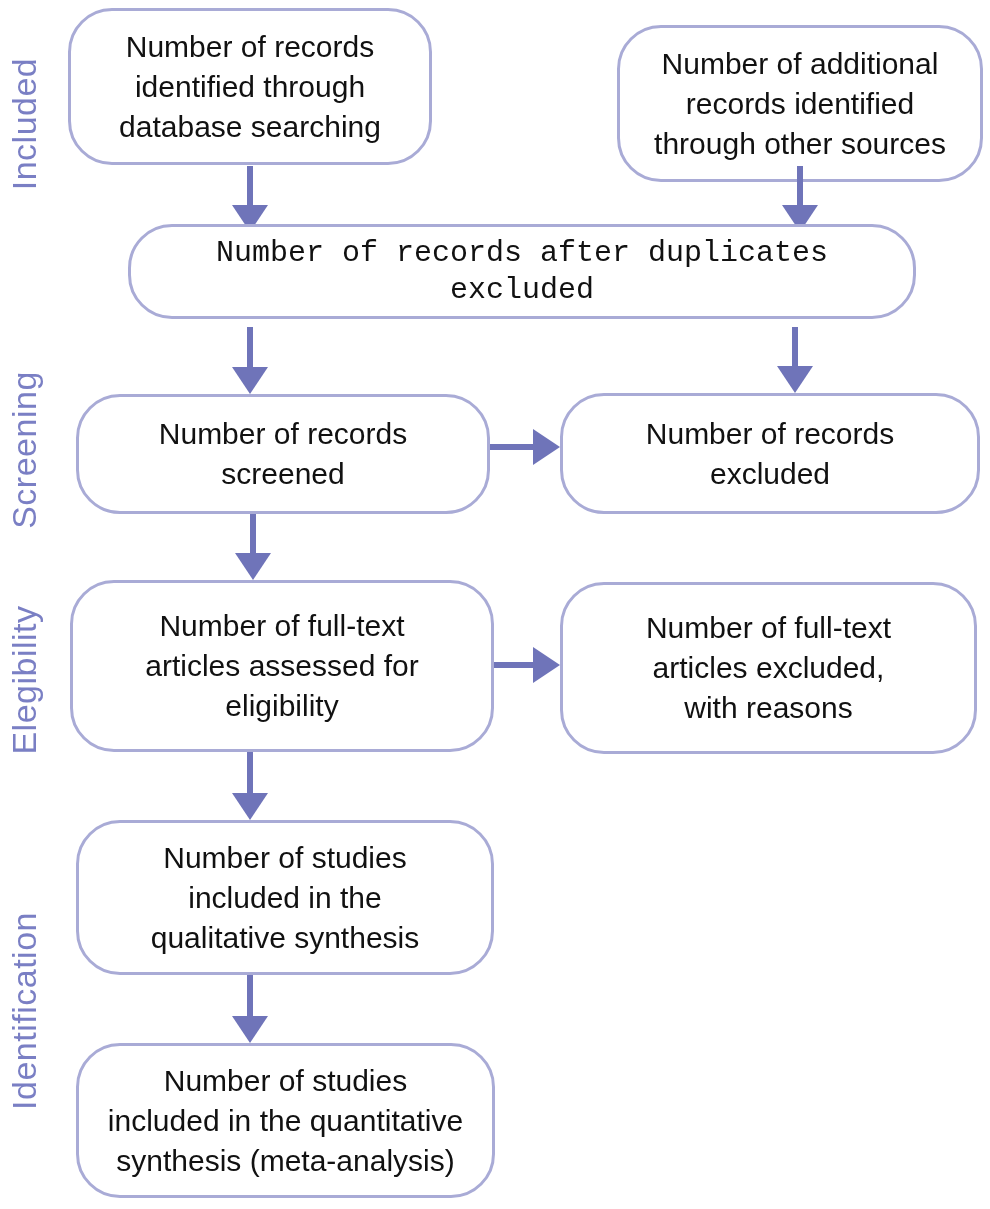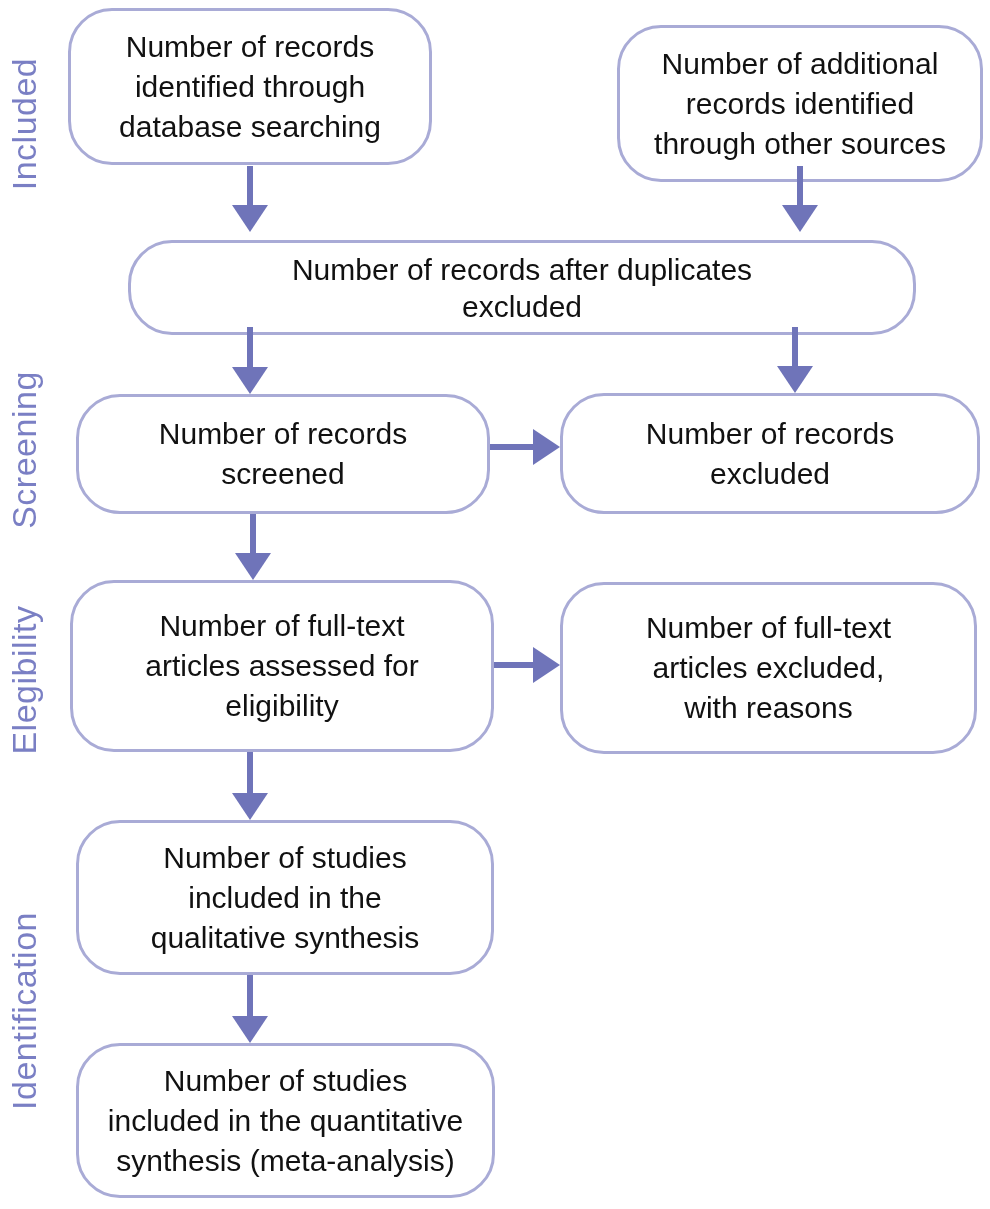--- a/index.html
+++ b/index.html
@@ -116,21 +116,21 @@
 
   <div class="arrow-v" style="left:232px; top:166px; width:36px; height:66px;">
     <div class="arrow-stem" style="height:42px;"></div>
     <div class="arrow-head"></div>
   </div>
   <div class="arrow-v" style="left:782px; top:166px; width:36px; height:66px;">
     <div class="arrow-stem" style="height:42px;"></div>
     <div class="arrow-head"></div>
   </div>
 
-  <div class="flow-box" style="left:128px; top:240px; width:788px; height:95px;">
+  <div class="flow-box" style="left:128px; top:224px; width:788px; height:95px;font-family:Liberation Mono, monospace;">
     <span class="box-text" style="line-height:37px;">Number of records after duplicates
 excluded</span>
   </div>
 
   <div class="arrow-v" style="left:232px; top:327px; width:36px; height:67px;">
     <div class="arrow-stem" style="height:43px;"></div>
     <div class="arrow-head"></div>
   </div>
   <div class="arrow-v" style="left:777px; top:327px; width:36px; height:66px;">
     <div class="arrow-stem" style="height:42px;"></div>

